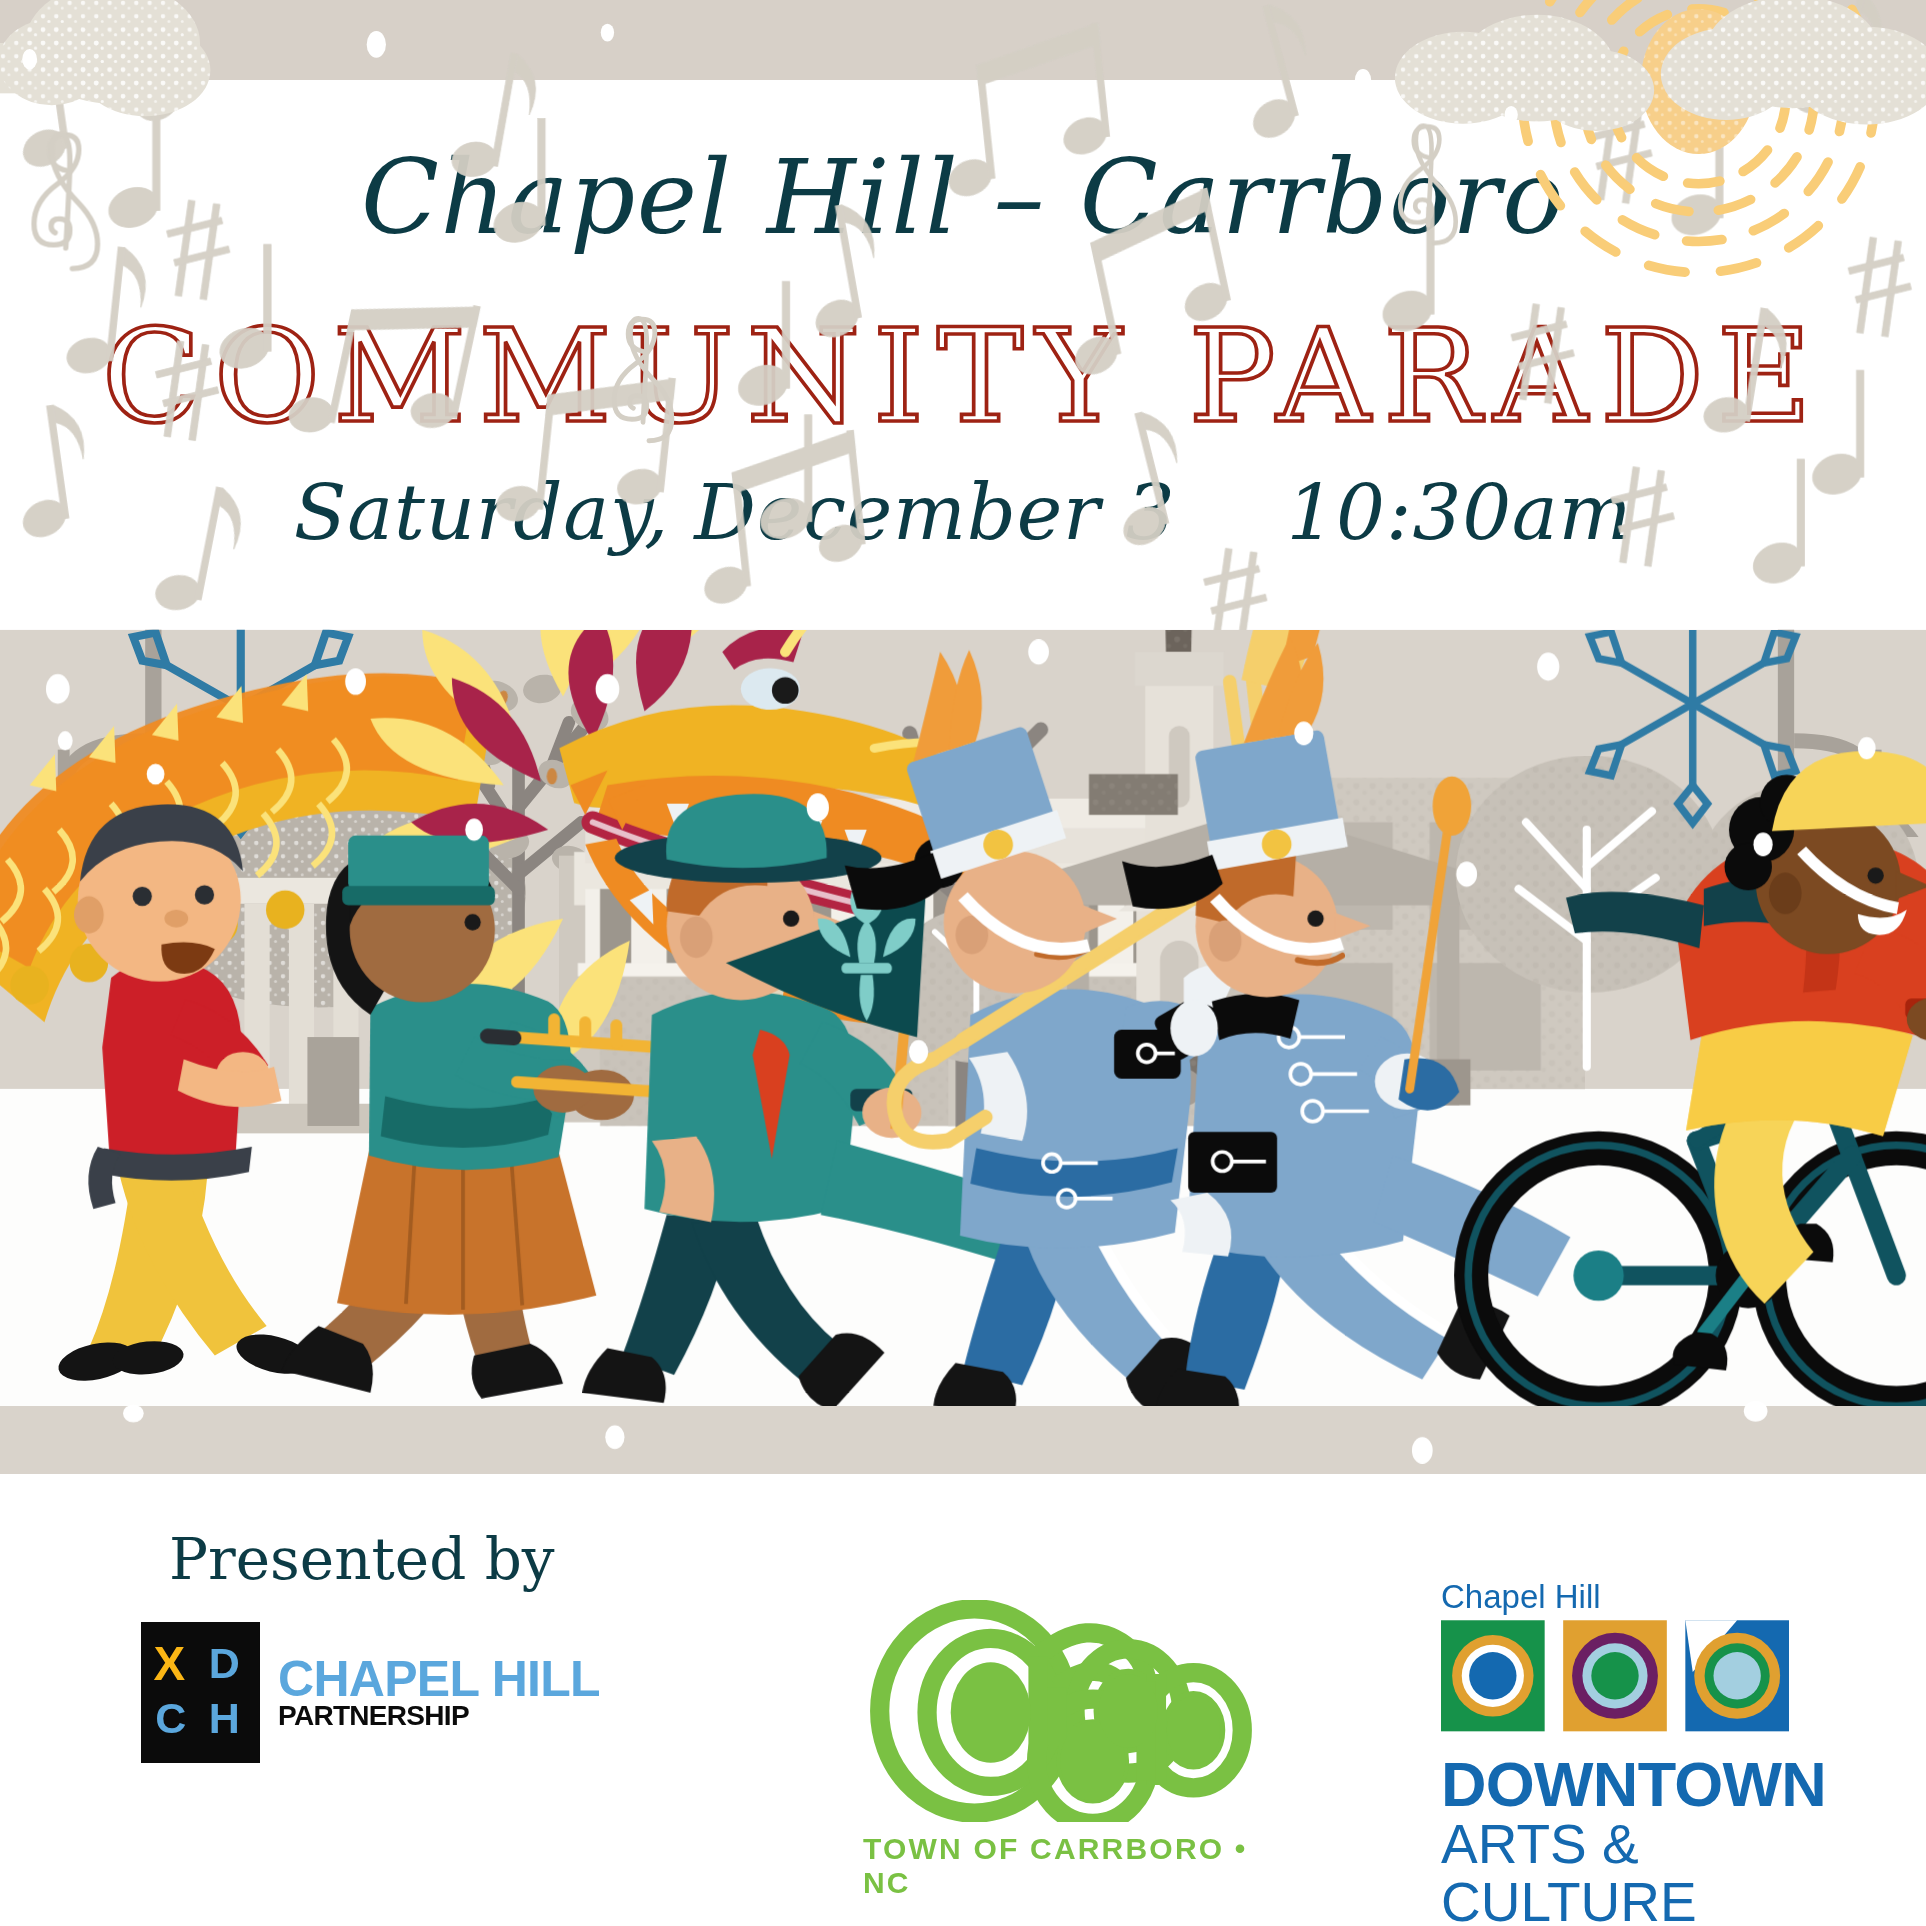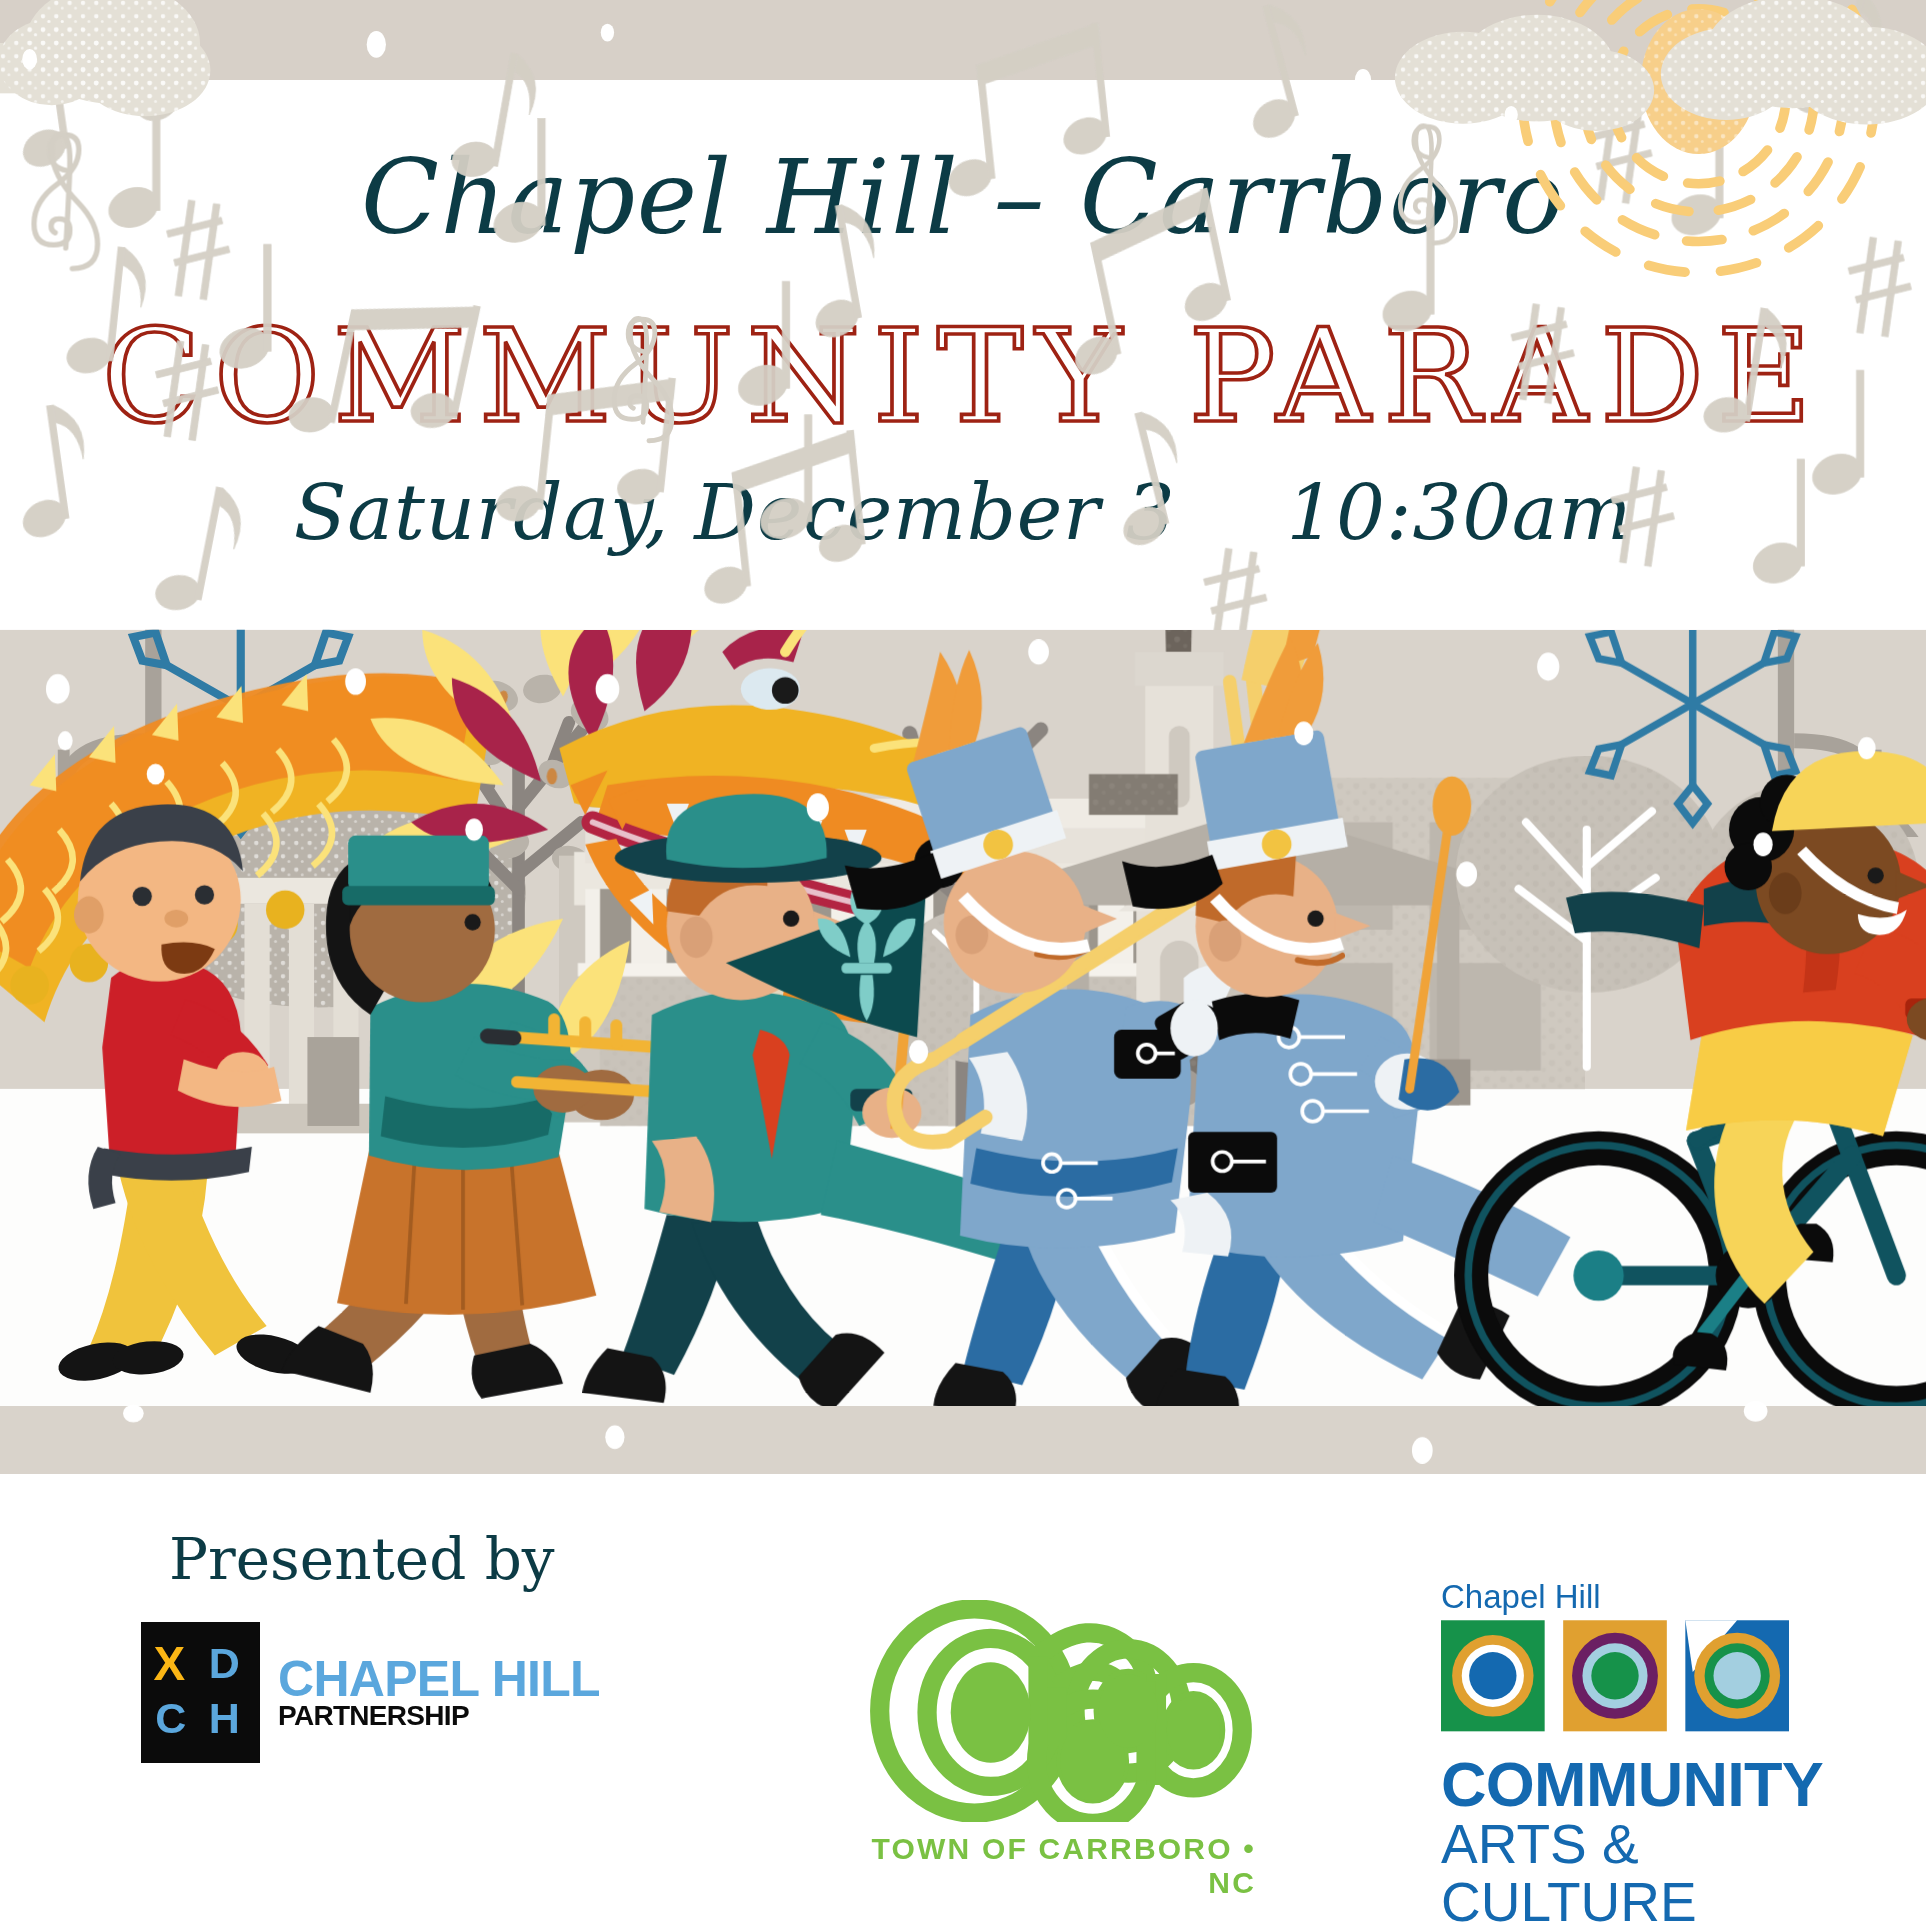--- a/index.html
+++ b/index.html
@@ -35,21 +35,21 @@
   
   .logo-dchp{position:absolute;left:141px;top:1622px;display:flex;align-items:center;gap:18px;}
   .dchp-mark{width:119px;height:141px;background:#0b0b0b;position:relative;display:block;}
   .dchp-words{display:flex;flex-direction:column;line-height:.94;font-weight:700;
       font-family:"Liberation Sans",sans-serif;letter-spacing:-0.7px;}
   .dchp-words span{display:block;white-space:nowrap;}
   .w-down{font-size:50px;color:#fbb615;}
   .w-ch{font-size:50px;color:#5ba7dd;}
   .w-part{font-size:28px;color:#0b0b0b;}
 
-  .logo-carrboro{position:absolute;left:863px;top:1600px;width:393px;text-align:right;}
+  .logo-carrboro{position:absolute;left:863px;top:1600px;width:393px;text-align:left;}
   .carrboro-caption{margin-top:7.4px;font-family:"Liberation Sans",sans-serif;
       font-weight:700;font-size:30px;letter-spacing:2.2px;color:#7ac143;}
 
   .logo-chcac{position:absolute;left:1441px;top:1578px;width:363px;}
   .chcac-top{font-family:"Liberation Sans",sans-serif;font-size:33px;
       font-weight:400;color:#1469b0;letter-spacing:0px;margin-bottom:4.4px;}
   .chcac-community{font-family:"Liberation Sans",sans-serif;font-weight:700;
       font-size:63px;color:#1469b0;letter-spacing:-0.7px;line-height:1;margin-top:10.4px;}
   .chcac-arts{font-family:"Liberation Sans",sans-serif;font-weight:400;
       font-size:55px;color:#1469b0;letter-spacing:0px;line-height:1.05;}
@@ -884,18 +884,18 @@
       <circle cx="235" cy="75" r="32" fill="#16924a"></circle>
 
       <rect x="330" y="0" width="140" height="150" fill="#1469b0"></rect>
       <polygon points="330,0 400,0 340,70" fill="#ffffff"></polygon>
       <polygon points="330,105 470,130 470,150 330,150" fill="#ffffff" opacity="0"></polygon>
       <rect x="330" y="100" width="140" height="12" fill="#ffffff" opacity="0"></rect>
       <circle cx="400" cy="75" r="58" fill="#e0a030"></circle>
       <circle cx="400" cy="75" r="44" fill="#16924a"></circle>
       <circle cx="400" cy="75" r="32" fill="#a3cfe0"></circle>
     </svg>
-    <div class="chcac-community">COMMUNITY</div>
+    <div class="chcac-community">DOWNTOWN</div>
     <div class="chcac-arts">ARTS &amp; CULTURE</div>
   </div>
 
 </div>
 
 
 </body></html>

